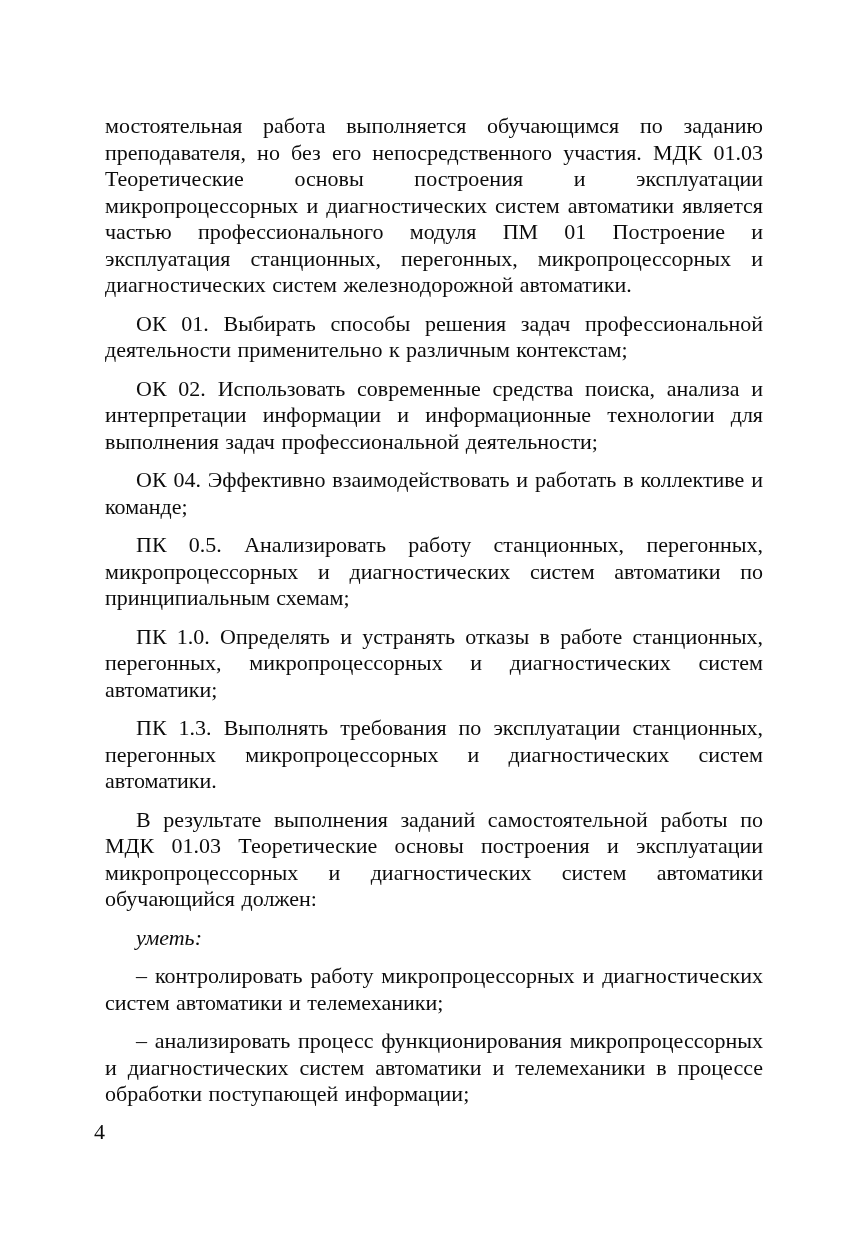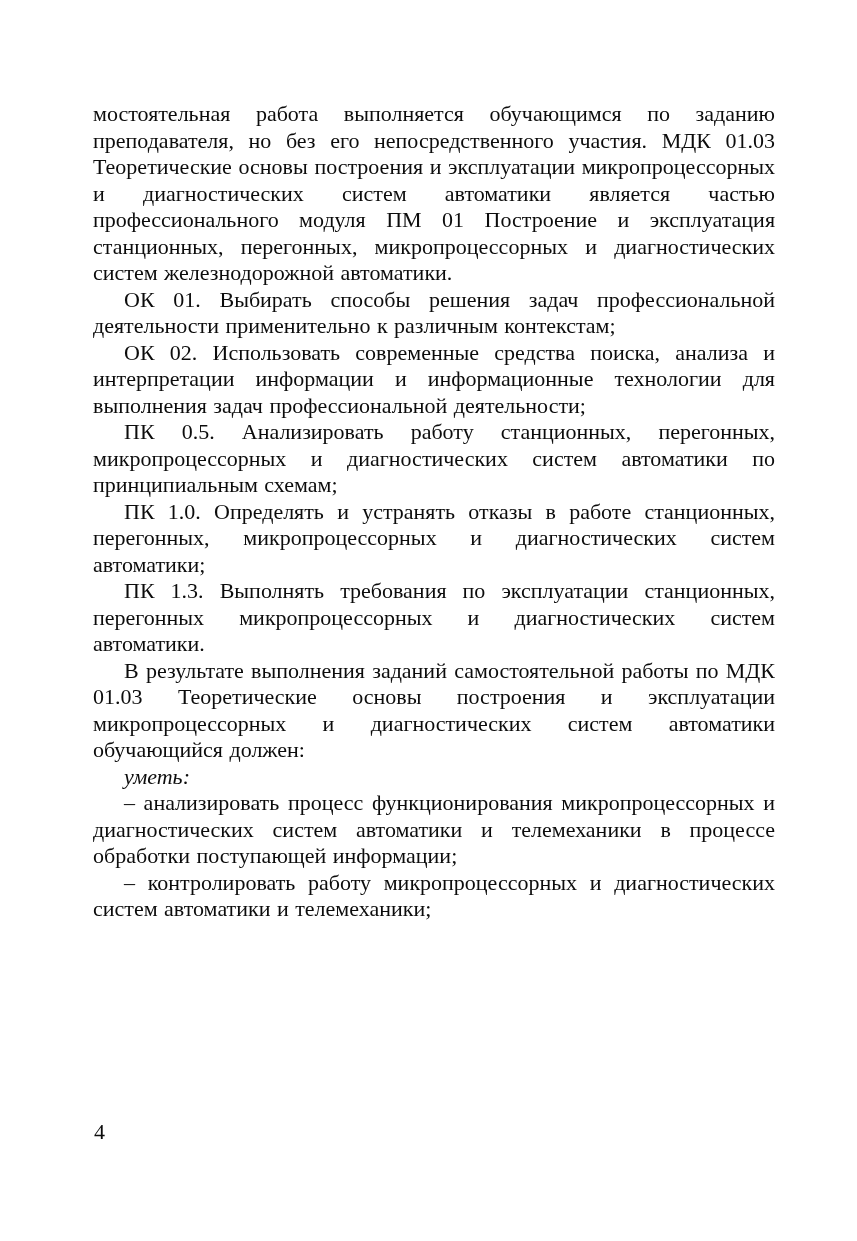--- a/index.html
+++ b/index.html
@@ -24,21 +24,21 @@
     left: 93px;
     top: 101px;
     width: 682px;
     font-family: "Liberation Serif", "DejaVu Serif", serif;
     font-size: 22px;
     line-height: 26.5px;
     text-align: justify;
     color: #0c0c0c;
   }
   .textblock p {
-    margin: 0;
+    margin: 12px;
     padding: 0;
     text-indent: 31px;
     hyphens: manual;
     -webkit-hyphens: manual;
     word-spacing: 1px;
   }
   .textblock p.continued {
     text-indent: 0;
   }
   .textblock p.italic {
@@ -56,24 +56,25 @@
 </style>
 </head>
 <body>
 
 <div class="page">
 
   <main class="textblock">
     <p class="continued">мостоятельная работа выполняется обучающимся по зада­нию преподавателя, но без его непосредственного участия. МДК 01.03 Теоретические основы построения и эксплуатации микропроцессорных и диагностических систем автоматики яв­ляется частью профессионального модуля ПМ 01 Построение и эксплуатация станционных, перегонных, микропроцессорных и диагностических систем железнодорожной автоматики.</p>
     <p>ОК 01. Выбирать способы решения задач профессиональной деятельности применительно к различным контекстам;</p>
     <p>ОК 02. Использовать современные средства поиска, анализа и интерпретации информации и информационные технологии для выполнения задач профессиональной деятельности;</p>
+    <p>ОК 04. Эффективно взаимодействовать и работать в коллек­тиве и команде;</p>
     <p>ПК 0.5. Анализировать работу станционных, перегонных, микропроцессорных и диагностических систем автоматики по принципиальным схемам;</p>
     <p>ПК 1.0. Определять и устранять отказы в работе станцион­ных, перегонных, микропроцессорных и диагностических си­стем автоматики;</p>
     <p>ПК 1.3. Выполнять требования по эксплуатации станцион­ных, перегонных микропроцессорных и диагностических си­стем автоматики.</p>
     <p>В результате выполнения заданий самостоятельной работы по МДК 01.03 Теоретические основы построения и эксплуата­ции микропроцессорных и диагностических систем автоматики обучающийся должен:</p>
     <p class="italic">уметь:</p>
+    <p>– контролировать работу микропроцессорных и диагностиче­ских систем автоматики и телемеханики;</p>
     <p>– анализировать процесс функционирования микропроцес­сорных и диагностических систем автоматики и телемеханики в процессе обработки поступающей информации;</p>
-    <p>– контролировать работу микропроцессорных и диагностиче­ских систем автоматики и телемеханики;</p>
   </main>
 
   <div class="page-number">4</div>
 
 </div>
 
 </body></html>

